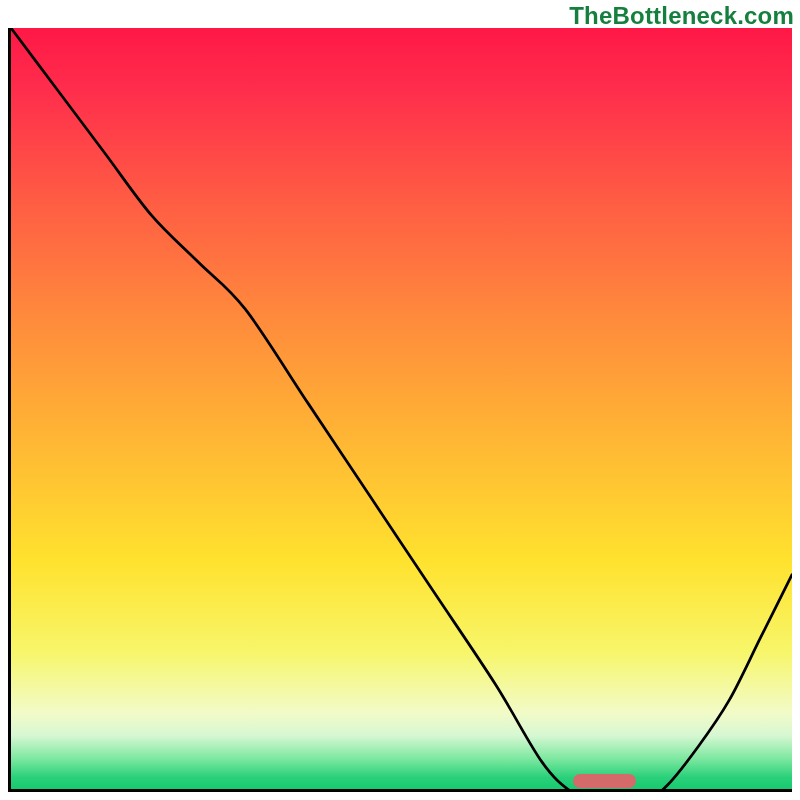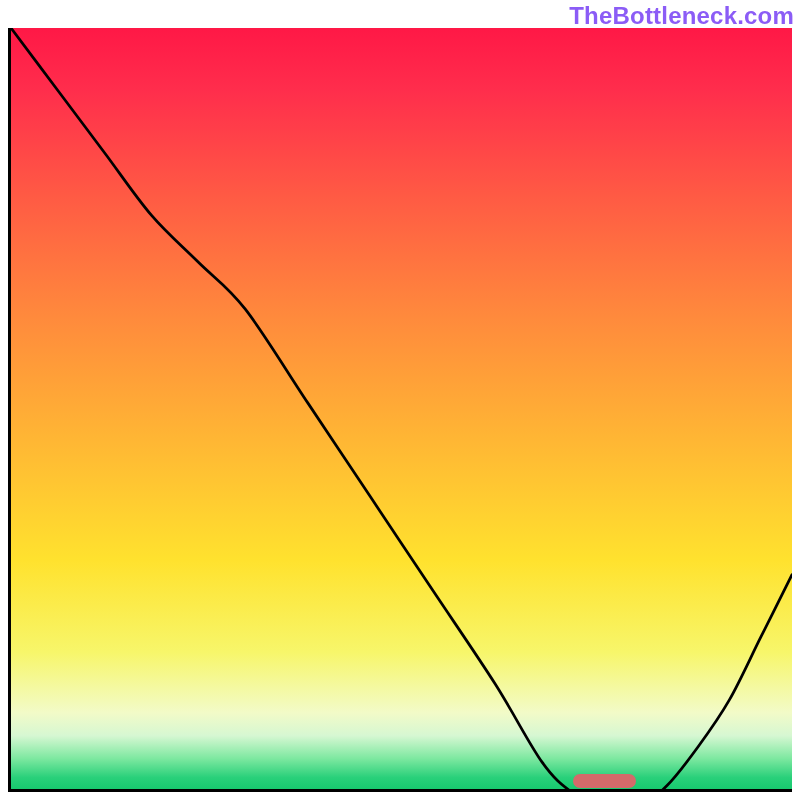--- a/index.html
+++ b/index.html
@@ -15,21 +15,21 @@
     position: relative;
     width: 800px;
     height: 800px;
   }
   .watermark {
     position: absolute;
     top: 2px;
     right: 6px;
     font-size: 24px;
     font-weight: 600;
-    color: #8b5cf6;
+    color: #15803d;
     letter-spacing: 0.2px;
     z-index: 10;
   }
   
   .plot {
     position: absolute;
     left: 8px;
     top: 28px;
     width: 784px;
     height: 764px;

